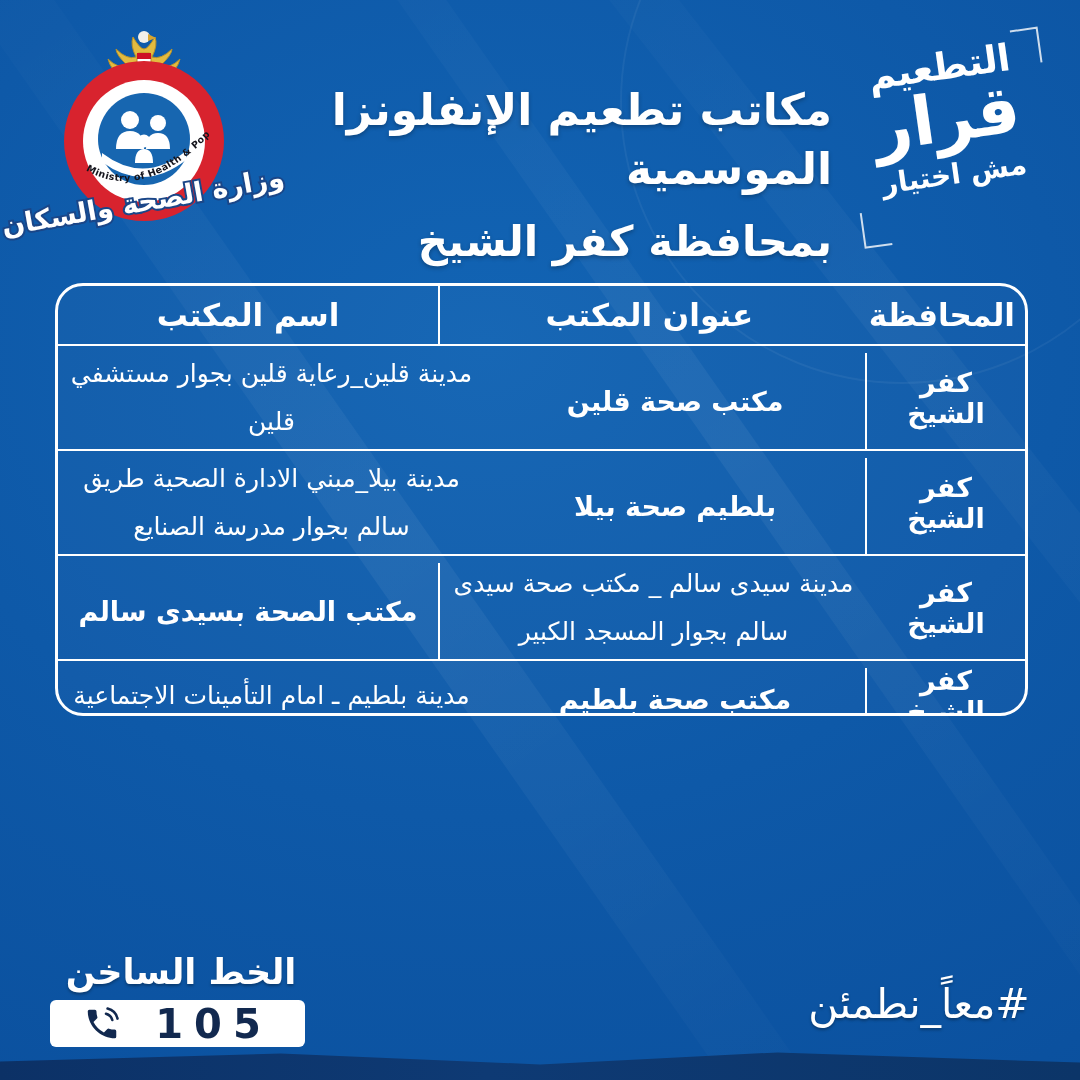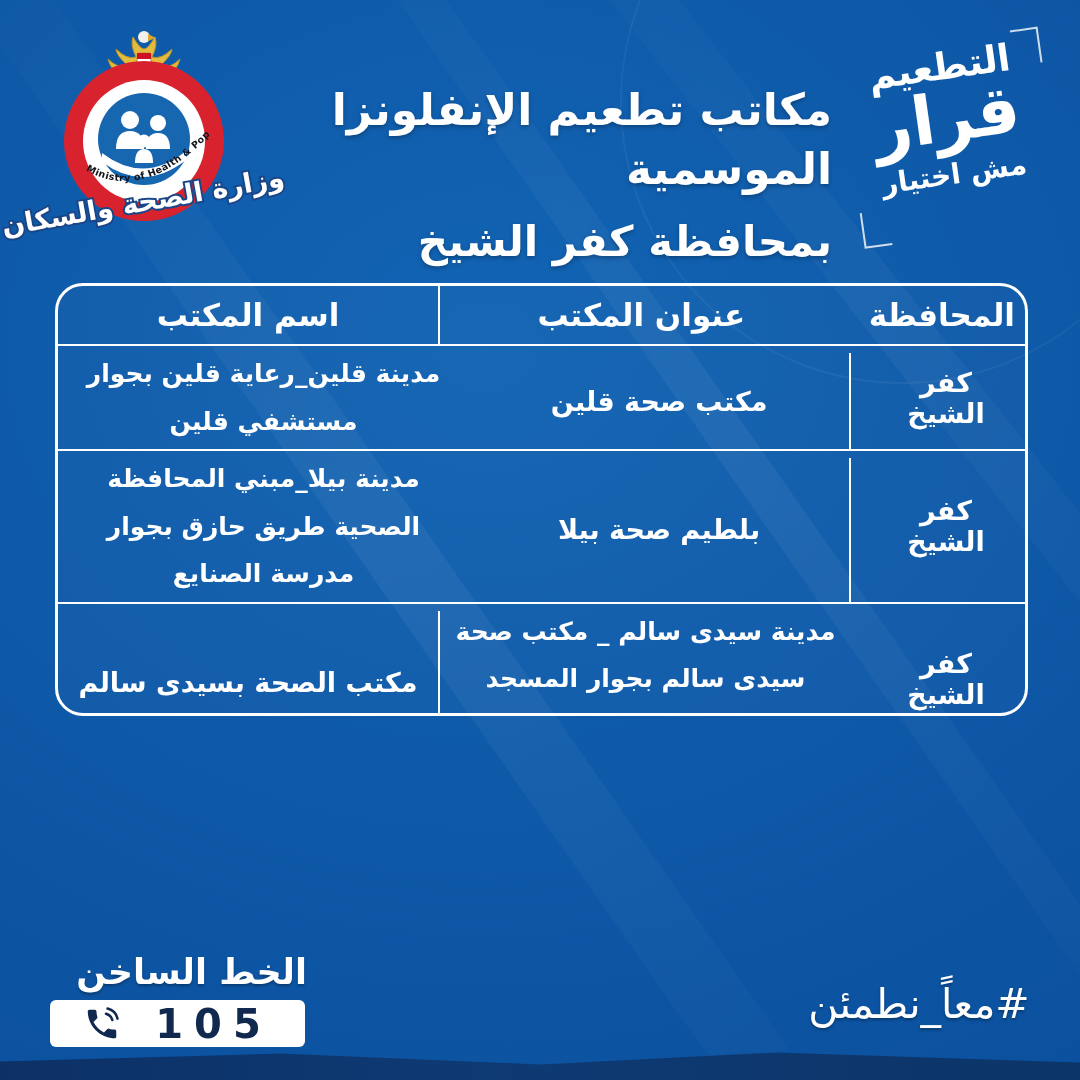--- a/index.html
+++ b/index.html
@@ -52,31 +52,31 @@
     border:3px solid #ffffff;border-radius:28px;overflow:hidden;
     background:rgba(255,255,255,0.025);box-sizing:border-box;
     color:#fff;}
   .trow{display:flex;flex-direction:row;flex:1;}
   .trow.head{flex:0 0 58px;}
   .trow.r1{flex:1.1;}
   .trow + .trow{border-top:2px solid #ffffff;}
   .tcell{display:flex;align-items:center;justify-content:center;
     text-align:center;padding:4px 10px;box-sizing:border-box;}
   .tcell + .tcell{border-left:0;}
-  .col-gov{flex:0 0 158px;margin-left:16px;}
+  .col-gov{flex:0 0 158px;}
   .col-name{flex:0 0 382px;border-left:2px solid #fff;border-right:2px solid #fff;}
   .col-addr{flex:1;}
   .head .tcell{font-size:31px;font-weight:bold;}
   .cell-gov{font-size:27px;font-weight:bold;}
   .cell-name{font-size:27px;font-weight:bold;margin-top:7px;}
-  .cell-addr{font-size:25px;font-weight:bold;line-height:1.9;}
+  .cell-addr{font-size:25px;font-weight:normal;line-height:1.9;}
 
   
   .hotline-label{position:absolute;left:55px;top:952px;width:252px;direction:rtl;
-    text-align:right;color:#fff;font-size:35px;font-weight:bold;
+    text-align:center;color:#fff;font-size:35px;font-weight:bold;
     text-shadow:0 2px 3px rgba(0,0,0,.3);}
   .hotline-box{position:absolute;left:50px;top:1000px;width:255px;height:47px;
     background:#ffffff;border-radius:6px;display:flex;align-items:center;
     justify-content:center;gap:26px;}
   .hotline-number{color:#12294f;font-size:40px;font-weight:bold;letter-spacing:11px;padding-left:8px;}
   .phone-icon{width:38px;height:38px;flex:0 0 auto;}
 
   
   .hashtag{position:absolute;left:786px;top:980px;width:266px;direction:rtl;
     text-align:center;color:#fff;font-size:41px;font-weight:normal;
@@ -150,21 +150,21 @@
       <div class="tcell col-name">اسم المكتب</div>
     </div>
     <div class="trow r1">
       <div class="tcell col-gov cell-gov">كفر الشيخ</div>
       <div class="tcell col-name cell-name">مكتب صحة قلين</div>
       <div class="tcell col-addr cell-addr">مدينة قلين_رعاية قلين بجوار مستشفي قلين</div>
     </div>
     <div class="trow">
       <div class="tcell col-gov cell-gov">كفر الشيخ</div>
       <div class="tcell col-name cell-name">بلطيم صحة بيلا</div>
-      <div class="tcell col-addr cell-addr">مدينة بيلا_مبني المحافظة الصحية طريق حازق بجوار مدرسة الصنايع</div>
+      <div class="tcell col-addr cell-addr">مدينة بيلا_مبني الادارة الصحية طريق سالم بجوار مدرسة الصنايع</div>
     </div>
     <div class="trow">
       <div class="tcell col-gov cell-gov">كفر الشيخ</div>
       <div class="tcell col-addr cell-addr">مدينة سيدى سالم _ مكتب صحة سيدى سالم بجوار المسجد الكبير</div>
       <div class="tcell col-name cell-name">مكتب الصحة بسيدى سالم</div>
     </div>
     <div class="trow">
       <div class="tcell col-gov cell-gov">كفر الشيخ</div>
       <div class="tcell col-name cell-name">مكتب صحة بلطيم</div>
       <div class="tcell col-addr cell-addr">مدينة بلطيم ـ امام التأمينات الاجتماعية</div>

